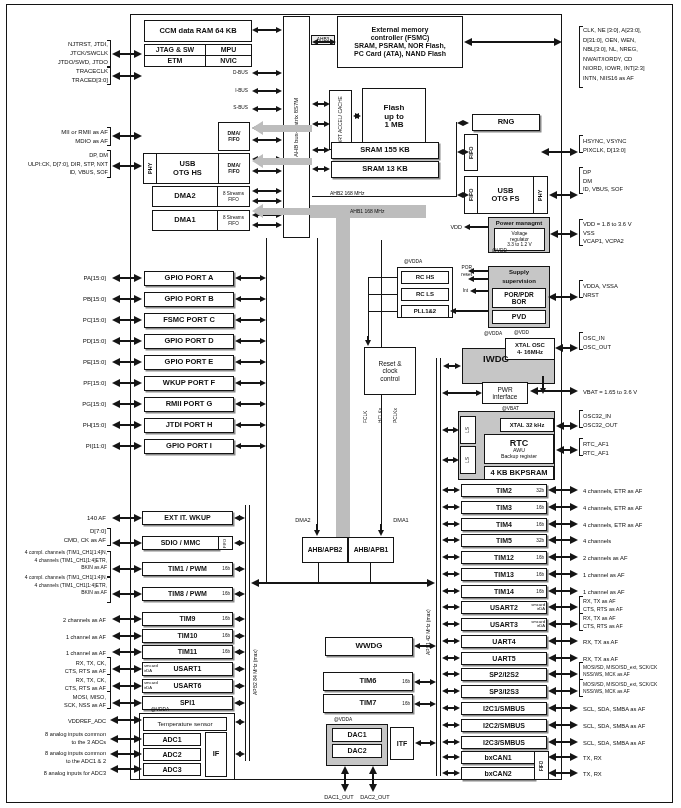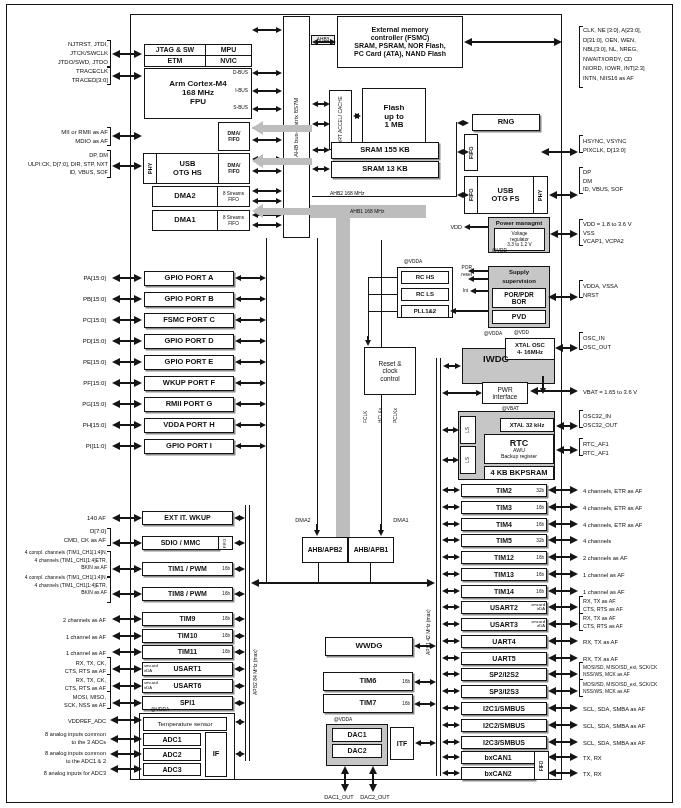--- a/index.html
+++ b/index.html
@@ -722,36 +722,34 @@
     <div class="ar" style="left: 252px; top: 154px; width: 60px; height: 14px;">
       <div style="left: 10px; right: 0px; top: 3.5px; height: 7px; background: rgb(189, 189, 189);"></div>
       <div style="left: 0px; top: 0px; width: 0px; height: 0px; border-top: 7px solid transparent; border-bottom: 7px solid transparent; border-right: 11px solid rgb(189, 189, 189);"></div>
     </div>
     <div class="ar" style="left: 252px; top: 204px; width: 60px; height: 14px;">
       <div style="left: 10px; right: 0px; top: 3.5px; height: 7px; background: rgb(189, 189, 189);"></div>
       <div style="left: 0px; top: 0px; width: 0px; height: 0px; border-top: 7px solid transparent; border-bottom: 7px solid transparent; border-right: 11px solid rgb(189, 189, 189);"></div>
     </div>
     <div class="b frame" style="left: 6px; top: 4px; width: 667px; height: 799px;"></div>
     <div class="b frame2" style="left: 130px; top: 14px; width: 432px; height: 766px;"></div>
+    <div class="b bold" style="left: 144px; top: 20px; width: 108px; height: 22px; font-size: 7.5px;">
+      <div>CCM data RAM 64 KB</div>
+    </div>
     <div class="b bold" style="left: 144px; top: 44px; width: 62px; height: 12px; font-size: 7px;">
       <div>JTAG &amp; SW</div>
     </div>
     <div class="b bold" style="left: 205px; top: 44px; width: 47px; height: 12px; font-size: 7px;">
       <div>MPU</div>
     </div>
     <div class="b bold" style="left: 144px; top: 55px; width: 62px; height: 12px; font-size: 7px;">
       <div>ETM</div>
     </div>
     <div class="b bold" style="left: 205px; top: 55px; width: 47px; height: 12px; font-size: 7px;">
       <div>NVIC</div>
-    </div>
-    <div class="b bold" style="left: 144px; top: 68px; width: 108px; height: 51px; font-size: 8px;">
-      <div>Arm Cortex-M4</div>
-      <div>168 MHz</div>
-      <div>FPU</div>
     </div>
     <div class="b bold" style="left: 218px; top: 122px; width: 32px; height: 29px; font-size: 5px;">
       <div>DMA/</div>
       <div>FIFO</div>
     </div>
     <div class="b v bold" style="left: 143px; top: 153px; width: 14px; height: 31px; font-size: 5.5px;">
       <div>PHY</div>
     </div>
     <div class="b bold" style="left: 156px; top: 153px; width: 63px; height: 31px; font-size: 7.5px;">
       <div>USB</div>
@@ -1033,21 +1031,21 @@
     <div class="b bold sh" style="left: 144px; top: 355px; width: 90px; height: 15px; font-size: 7.5px;">
       <div>GPIO PORT E</div>
     </div>
     <div class="b bold sh" style="left: 144px; top: 376px; width: 90px; height: 15px; font-size: 7.5px;">
       <div>WKUP PORT F</div>
     </div>
     <div class="b bold sh" style="left: 144px; top: 397px; width: 90px; height: 15px; font-size: 7.5px;">
       <div>RMII PORT G</div>
     </div>
     <div class="b bold sh" style="left: 144px; top: 418px; width: 90px; height: 15px; font-size: 7.5px;">
-      <div>VDDA PORT H</div>
+      <div>JTDI PORT H</div>
     </div>
     <div class="b bold sh" style="left: 144px; top: 439px; width: 90px; height: 15px; font-size: 7.5px;">
       <div>GPIO PORT I</div>
     </div>
     <div class="b" style="left: 139px; top: 713px; width: 96px; height: 67px;"></div>
     <div class="b" style="left: 143px; top: 717px; width: 84px; height: 14px; font-size: 6.2px;">
       <div>Temperature sensor</div>
     </div>
     <div class="b bold" style="left: 143px; top: 733px; width: 58px; height: 13px; font-size: 7px;">
       <div>ADC1</div>

